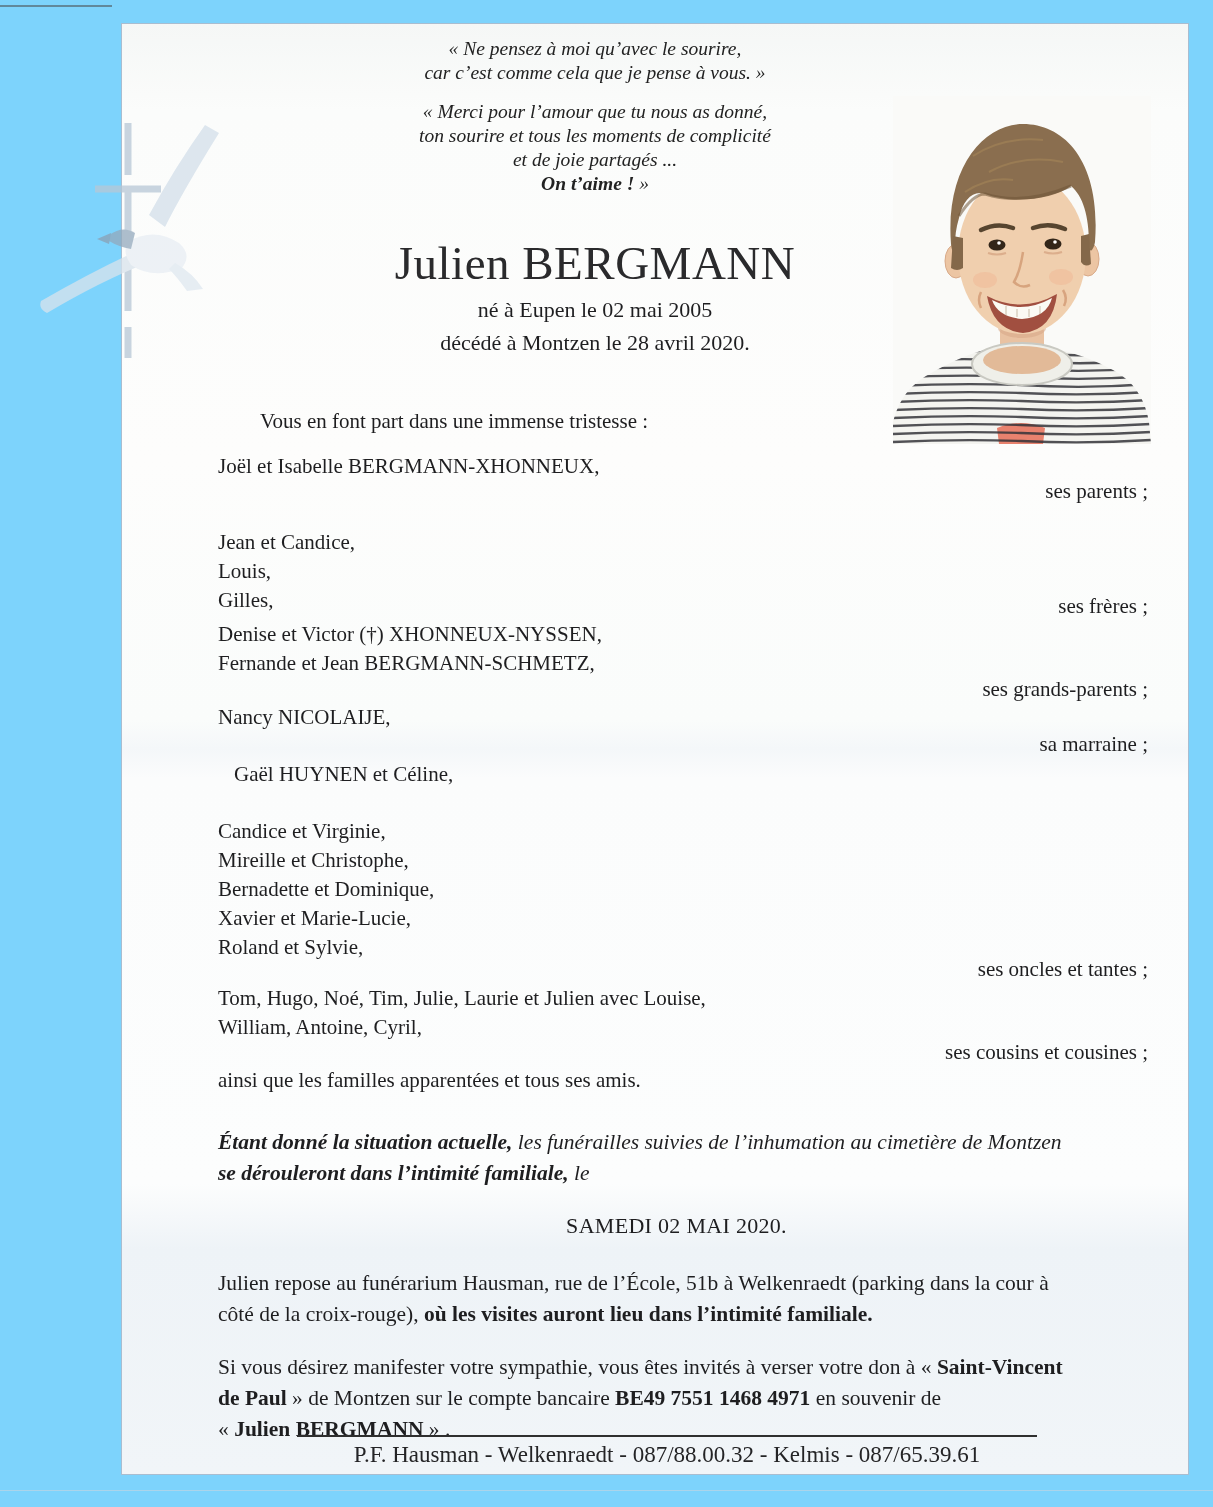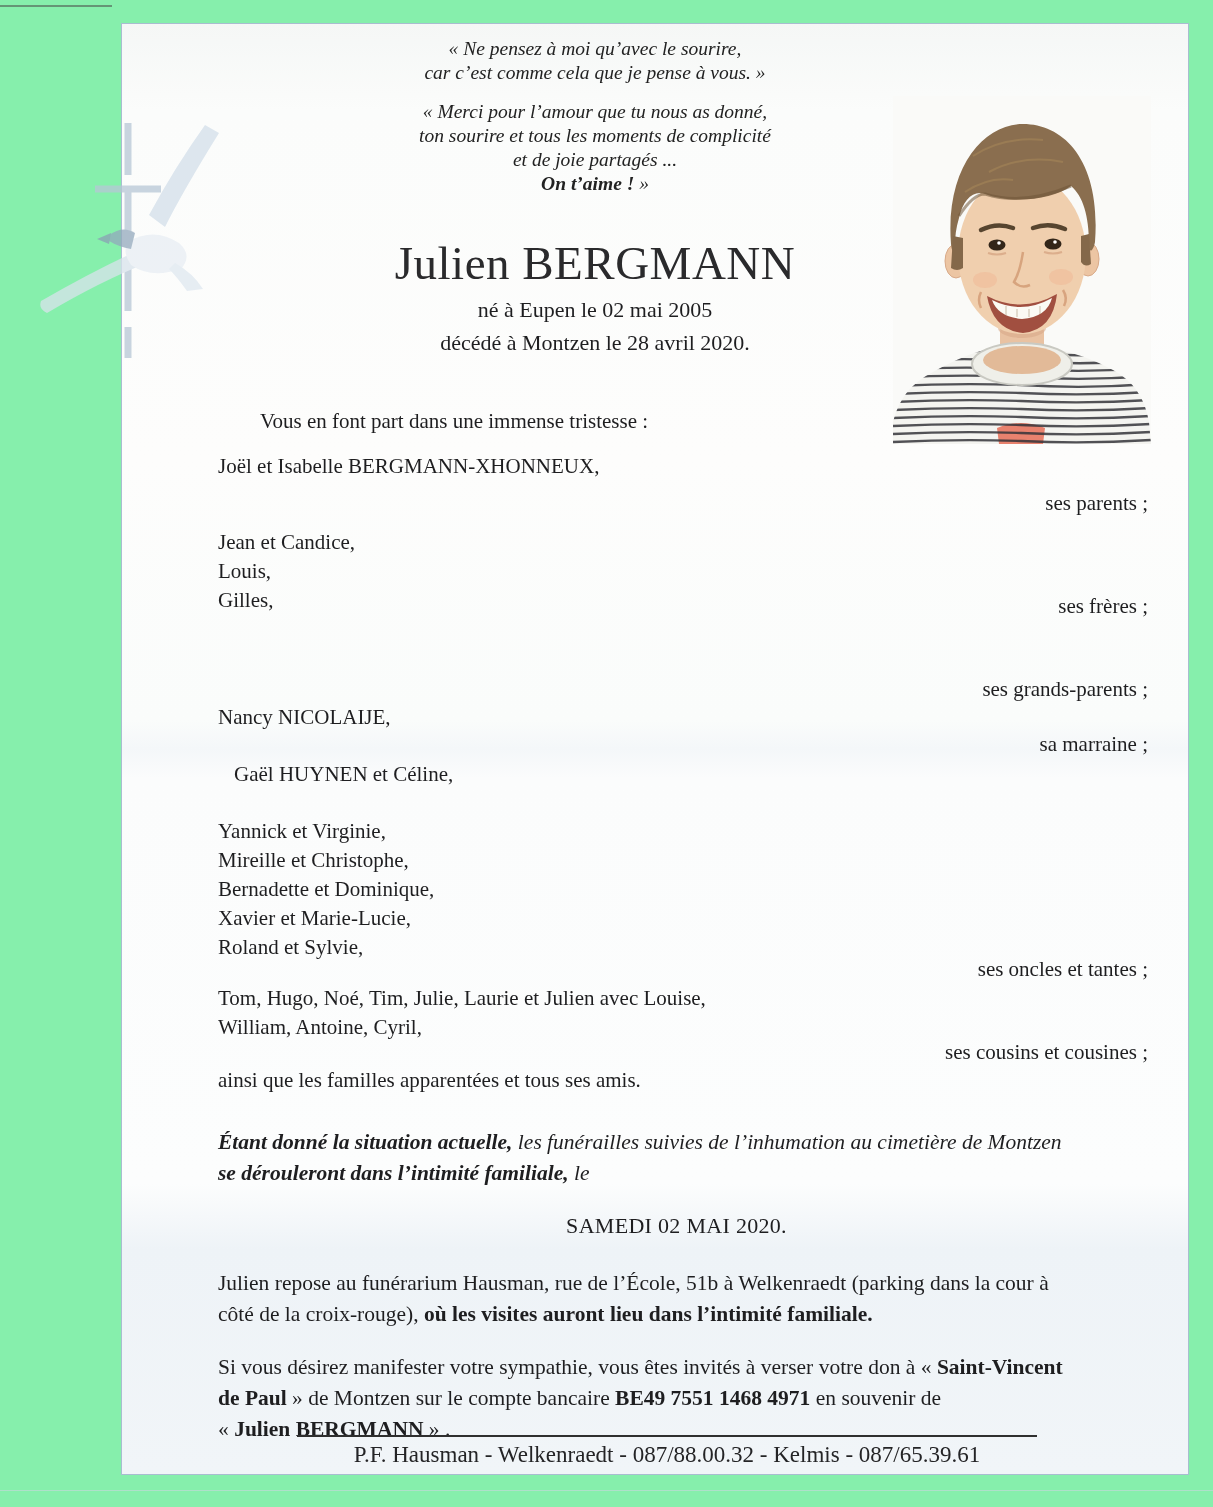--- a/index.html
+++ b/index.html
@@ -1,17 +1,17 @@
 <!DOCTYPE html>
 <html><head>
 <meta charset="utf-8">
 <style>
   html,body{margin:0;padding:0;background:#ffffff;}
   .page{
-    position:relative; width:1213px; height:1507px; background:#86efac;
+    position:relative; width:1213px; height:1507px; background:#7dd3fc;
     font-family:"Liberation Serif","DejaVu Serif",serif; color:#1e1e20;
     overflow:hidden;
   }
   .card{
     position:absolute; left:121px; top:23px; width:1066px; height:1450px;
     border:1px solid #a9bdd0;
     background:linear-gradient(180deg,
       #f5f7f6 0%, #fbfcfb 6%,
       #fdfdfc 30%,
       #fafcfb 48%, #f4f7f9 50%, #fbfcfc 52%,
@@ -149,38 +149,42 @@
     </g>
     <g stroke="#d8a47f" stroke-width="2.5" fill="none">
       <path d="M 88 196 Q 84 204 88 212"></path>
       <path d="M 170 194 Q 175 202 171 210"></path>
     </g>
   </svg>
 
   <div class="abs line" style="top:407px;margin-left:42px;">Vous en font part dans une immense tristesse :</div>
 
   <div class="abs line" style="top:452px;">Joël et Isabelle BERGMANN-XHONNEUX,</div>
-  <div class="abs rlabel" style="top:477px;margin-top:12px;">ses parents ;</div>
+  <div class="abs rlabel" style="top:477px;">ses parents ;</div>
 
   <div class="abs block" style="top:528px;">
     <div>Jean et Candice,</div>
     <div>Louis,</div>
     <div>Gilles,</div>
   </div>
   <div class="abs rlabel" style="top:592px;">ses frères ;</div>
 
+  <div class="abs block" style="top:620px;">
+    <div>Denise et Victor (†) XHONNEUX-NYSSEN,</div>
+    <div>Fernande et Jean BERGMANN-SCHMETZ,</div>
+  </div>
   <div class="abs rlabel" style="top:675px;">ses grands-parents ;</div>
 
   <div class="abs line" style="top:703px;">Nancy NICOLAIJE,</div>
   <div class="abs rlabel" style="top:730px;">sa marraine ;</div>
 
   <div class="abs line" style="top:760px;margin-left:16px;">Gaël HUYNEN et Céline,</div>
 
   <div class="abs block" style="top:817px;">
-    <div>Yannick et Virginie,</div>
+    <div>Candice et Virginie,</div>
     <div>Mireille et Christophe,</div>
     <div>Bernadette et Dominique,</div>
     <div>Xavier et Marie-Lucie,</div>
     <div>Roland et Sylvie,</div>
   </div>
   <div class="abs rlabel" style="top:955px;">ses oncles et tantes ;</div>
 
   <div class="abs block" style="top:984px;">
     <div>Tom, Hugo, Noé, Tim, Julie, Laurie et Julien avec Louise,</div>
     <div>William, Antoine, Cyril,</div>

